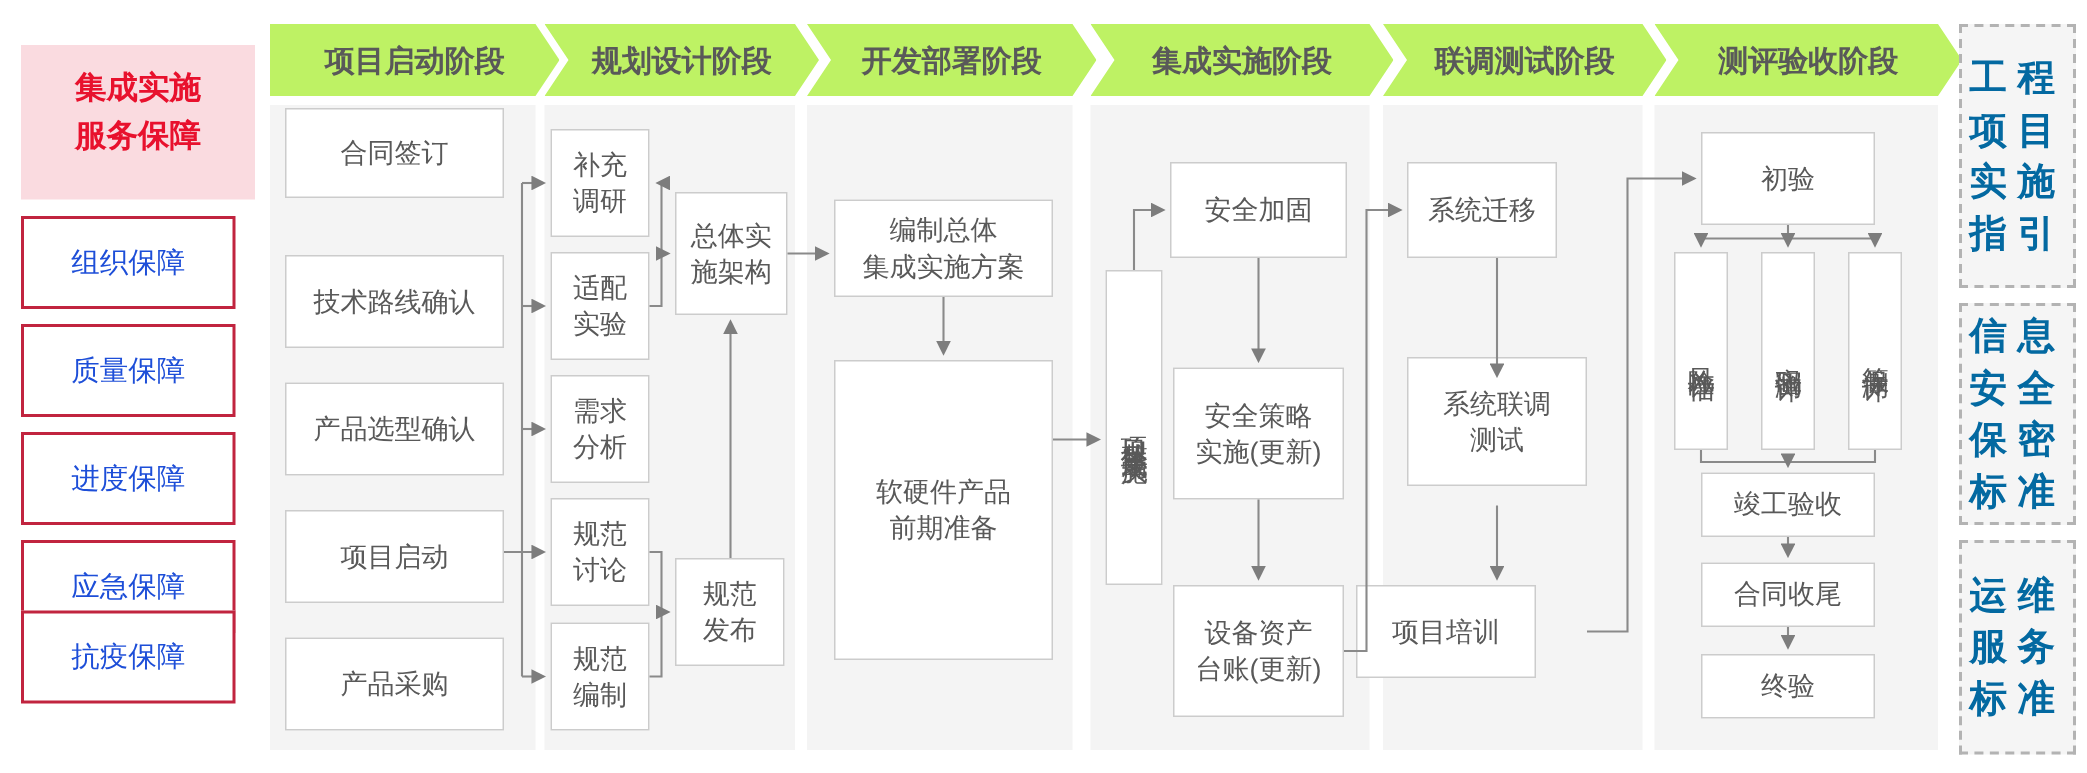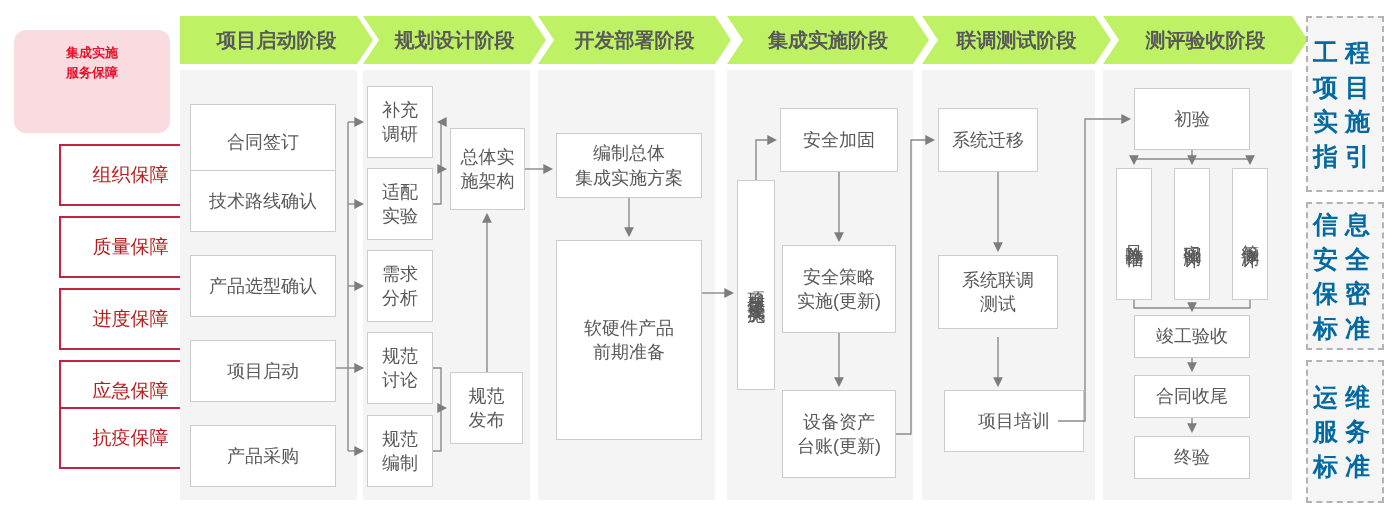--- a/index.html
+++ b/index.html
@@ -1,26 +1,26 @@
 <!DOCTYPE html>
 <html><head>
 <meta charset="utf-8">
 <style>
   html,body{margin:0;padding:0;background:#ffffff;}
   body{font-family:"Liberation Sans","DejaVu Sans",sans-serif;}
   #canvas{position:relative;width:1391px;height:515px;background:#fff;overflow:hidden;}
 
   
   .sb-title{position:absolute;left:14px;top:30px;width:156px;height:103px;
-    background:#fadbe0;border-radius:12px;display:flex;justify-content:center;
-    padding-top:13px;box-sizing:border-box;color:#e8112d;font-size:13px;font-weight:bold;
+    background:#fadbe0;border-radius:0;display:flex;justify-content:center;
+    padding-top:13px;box-sizing:border-box;color:#e8112d;font-size:21px;font-weight:bold;
     line-height:1.5;text-align:center;white-space:pre-line;}
   .sb-item{position:absolute;left:14px;width:143px;height:62px;background:#fff;
     border:2px solid #c1243f;box-sizing:border-box;display:flex;align-items:center;
-    justify-content:center;color:#b91c1c;font-size:19px;margin-left:45px;}
+    justify-content:center;color:#1d4ed8;font-size:19px;}
 
   
   .ph{position:absolute;top:16px;height:48px;background:#bef264;color:#595959;
     font-size:20px;font-weight:bold;display:flex;align-items:center;justify-content:center;
     clip-path:polygon(0 0,calc(100% - 16px) 0,100% 50%,calc(100% - 16px) 100%,0 100%,16px 50%);}
   .ph.first{clip-path:polygon(0 0,calc(100% - 16px) 0,100% 50%,calc(100% - 16px) 100%,0 100%);}
 
   
   .colbg{position:absolute;top:70px;height:430px;background:#f4f4f4;}
 
@@ -59,21 +59,21 @@
   <div class="colbg" style="left:922px;width:173px"></div>
   <div class="colbg" style="left:1103px;width:189px"></div>
 
   <div class="ph first" style="left:180px;width:193px">项目启动阶段</div>
   <div class="ph" style="left:363px;width:183px">规划设计阶段</div>
   <div class="ph" style="left:538px;width:193px">开发部署阶段</div>
   <div class="ph" style="left:727px;width:202px">集成实施阶段</div>
   <div class="ph" style="left:922px;width:189px">联调测试阶段</div>
   <div class="ph" style="left:1103px;width:205px">测评验收阶段</div>
 
-  <div class="box" style="left:190px;top:104px;width:146px;height:76px">合同签订</div>
+  <div class="box" style="left:190px;top:72px;width:146px;height:60px">合同签订</div>
   <div class="box" style="left:190px;top:170px;width:146px;height:62px">技术路线确认</div>
   <div class="box" style="left:190px;top:255px;width:146px;height:62px">产品选型确认</div>
   <div class="box" style="left:190px;top:340px;width:146px;height:62px">项目启动</div>
   <div class="box" style="left:190px;top:425px;width:146px;height:62px">产品采购</div>
 
   <div class="box" style="left:367px;top:86px;width:66px;height:72px">补充
 调研</div>
   <div class="box" style="left:367px;top:168px;width:66px;height:72px">适配
 实验</div>
   <div class="box" style="left:367px;top:250px;width:66px;height:72px">需求
@@ -93,23 +93,23 @@
 前期准备</div>
 
   <div class="box v" style="left:737px;top:180px;width:38px;height:210px">项目整体集成实施</div>
   <div class="box" style="left:780px;top:108px;width:118px;height:64px">安全加固</div>
   <div class="box" style="left:782px;top:245px;width:114px;height:88px">安全策略
 实施(更新)</div>
   <div class="box" style="left:782px;top:390px;width:114px;height:88px">设备资产
 台账(更新)</div>
 
   <div class="box" style="left:938px;top:108px;width:100px;height:64px">系统迁移</div>
-  <div class="box" style="left:938px;top:255px;width:120px;height:74px">系统联调
+  <div class="box" style="left:938px;top:238px;width:120px;height:86px">系统联调
 测试</div>
-  <div class="box" style="left:944px;top:390px;width:140px;height:62px">项目培训</div>
+  <div class="box" style="left:904px;top:390px;width:120px;height:62px">项目培训</div>
 
   <div class="box" style="left:1134px;top:88px;width:116px;height:62px">初验</div>
   <div class="box v" style="left:1116px;top:168px;width:36px;height:132px">风险评估</div>
   <div class="box v" style="left:1174px;top:168px;width:36px;height:132px">密码测评</div>
   <div class="box v" style="left:1232px;top:168px;width:36px;height:132px">等保测评</div>
   <div class="box" style="left:1134px;top:315px;width:116px;height:43px">竣工验收</div>
   <div class="box" style="left:1134px;top:375px;width:116px;height:43px">合同收尾</div>
   <div class="box" style="left:1134px;top:436px;width:116px;height:43px">终验</div>
 
   <div class="rp" style="top:16px;height:176px">工程

